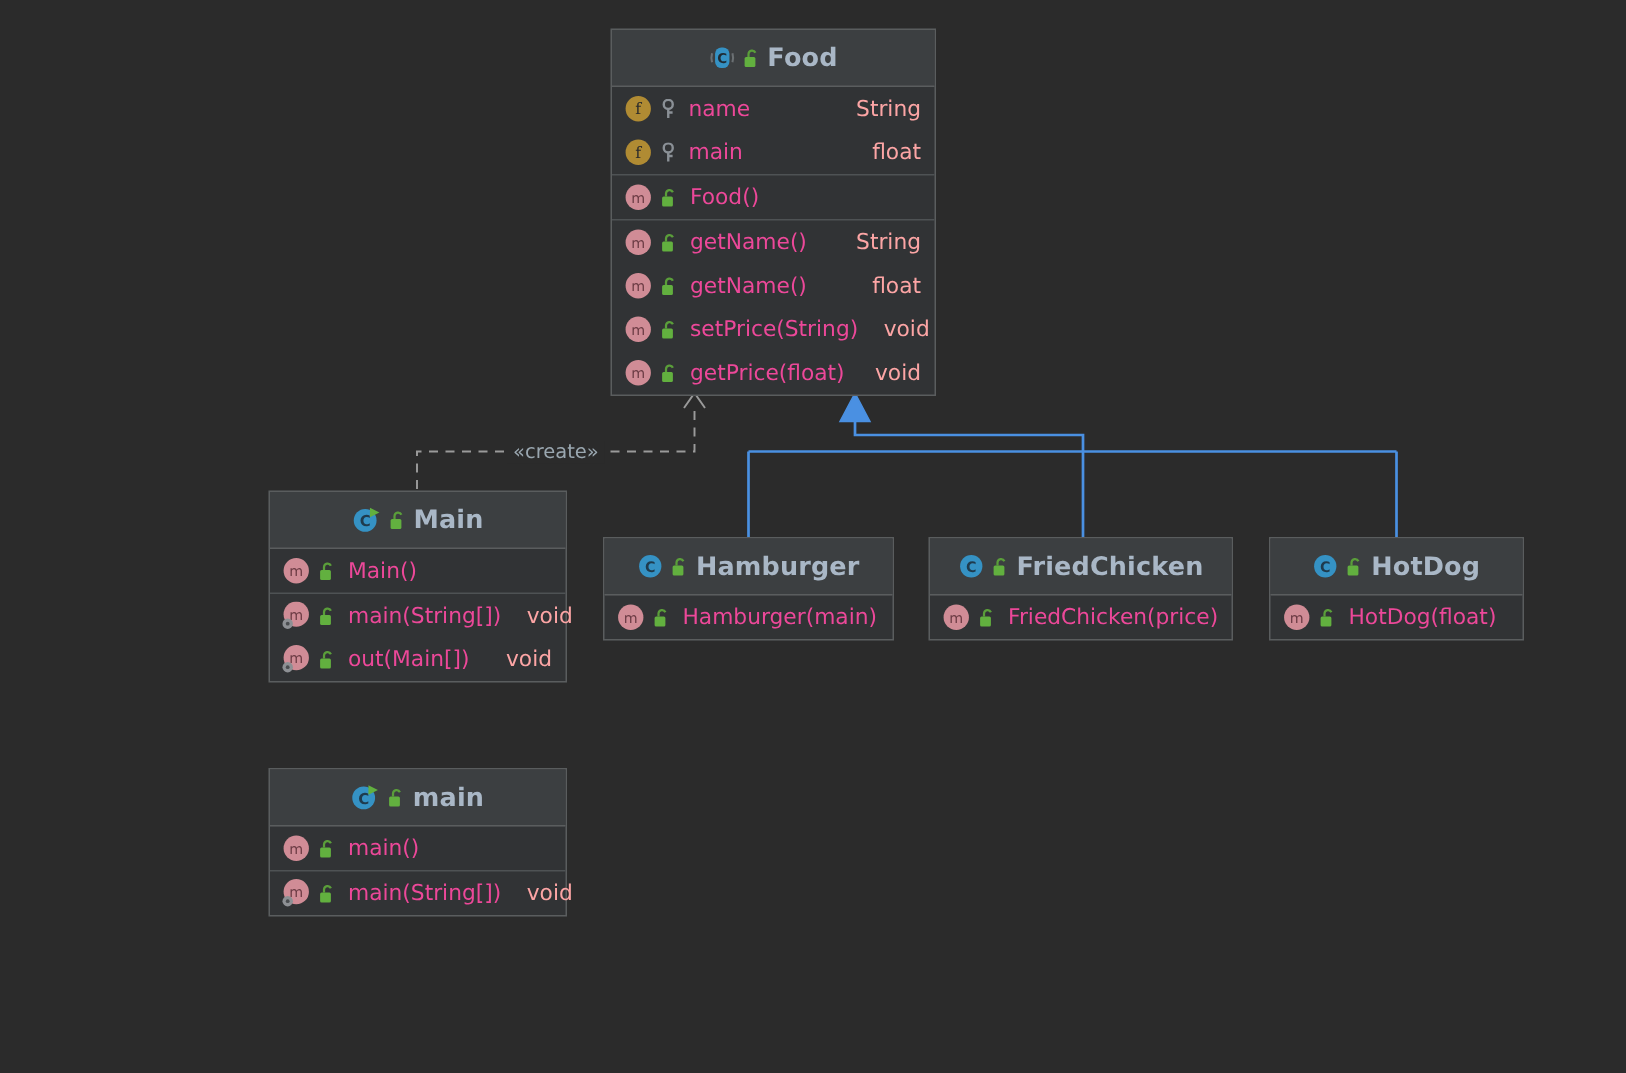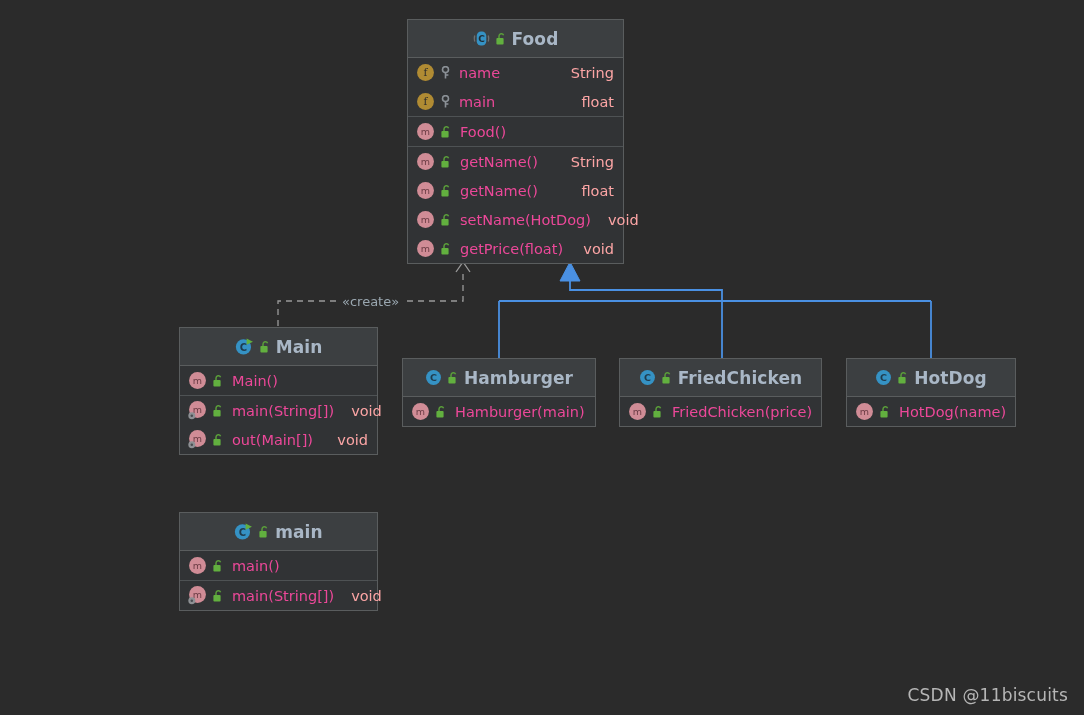--- a/index.html
+++ b/index.html
@@ -253,21 +253,21 @@
             <circle cx="9" cy="9" r="8" fill="#d08c96"></circle>
             <text x="9" y="12.4" font-size="9" font-family="DejaVu Sans, sans-serif" fill="#6b3b44" text-anchor="middle">m</text>
           </svg>
         </span>
         <span class="ic">
           <svg width="12" height="14" viewBox="0 0 12 14">
             <path d="M4 6 V4 a2.4 2.4 0 0 1 4.6 -0.8" stroke="#5a9e3a" stroke-width="1.5" fill="none"></path>
             <rect x="1.4" y="6" width="7.2" height="6.6" rx="1" fill="#62b03f"></rect>
           </svg>
         </span>
-        <span class="member-name">setName(HotDog)</span>
+        <span class="member-name">setPrice(String)</span>
         <span class="member-type">void</span>
       </div>
       <div class="member-row">
         <span class="ic">
           <svg width="19" height="19" viewBox="0 0 18 18">
             <circle cx="9" cy="9" r="8" fill="#d08c96"></circle>
             <text x="9" y="12.4" font-size="9" font-family="DejaVu Sans, sans-serif" fill="#6b3b44" text-anchor="middle">m</text>
           </svg>
         </span>
         <span class="ic">
@@ -513,21 +513,20 @@
             <circle cx="9" cy="9" r="8" fill="#d08c96"></circle>
             <text x="9" y="12.4" font-size="9" font-family="DejaVu Sans, sans-serif" fill="#6b3b44" text-anchor="middle">m</text>
           </svg>
         </span>
         <span class="ic">
           <svg width="12" height="14" viewBox="0 0 12 14">
             <path d="M4 6 V4 a2.4 2.4 0 0 1 4.6 -0.8" stroke="#5a9e3a" stroke-width="1.5" fill="none"></path>
             <rect x="1.4" y="6" width="7.2" height="6.6" rx="1" fill="#62b03f"></rect>
           </svg>
         </span>
-        <span class="member-name">HotDog(name)</span>
+        <span class="member-name">HotDog(float)</span>
         <span class="member-type"></span>
       </div>
     </div>
   </div>
 
-  <div id="watermark">CSDN @11biscuits</div>
 
 </div>
 
 </body></html>

